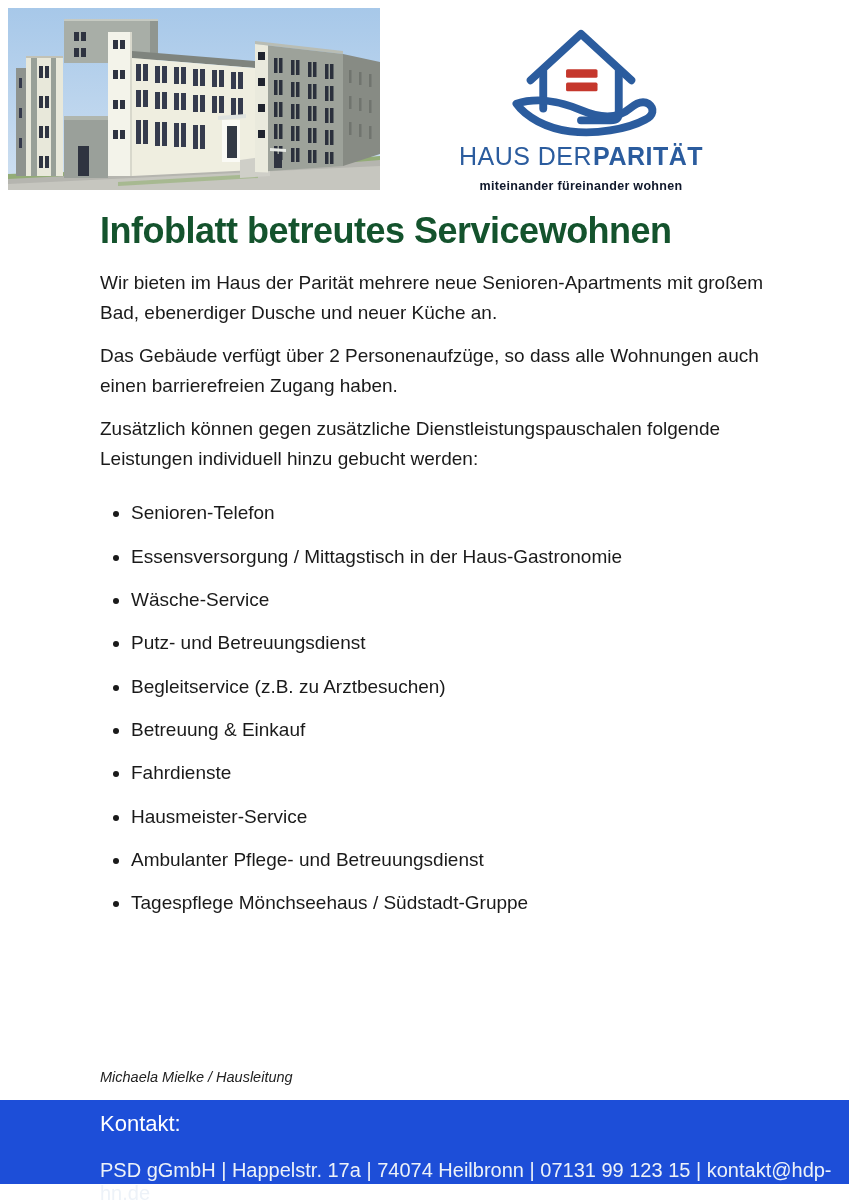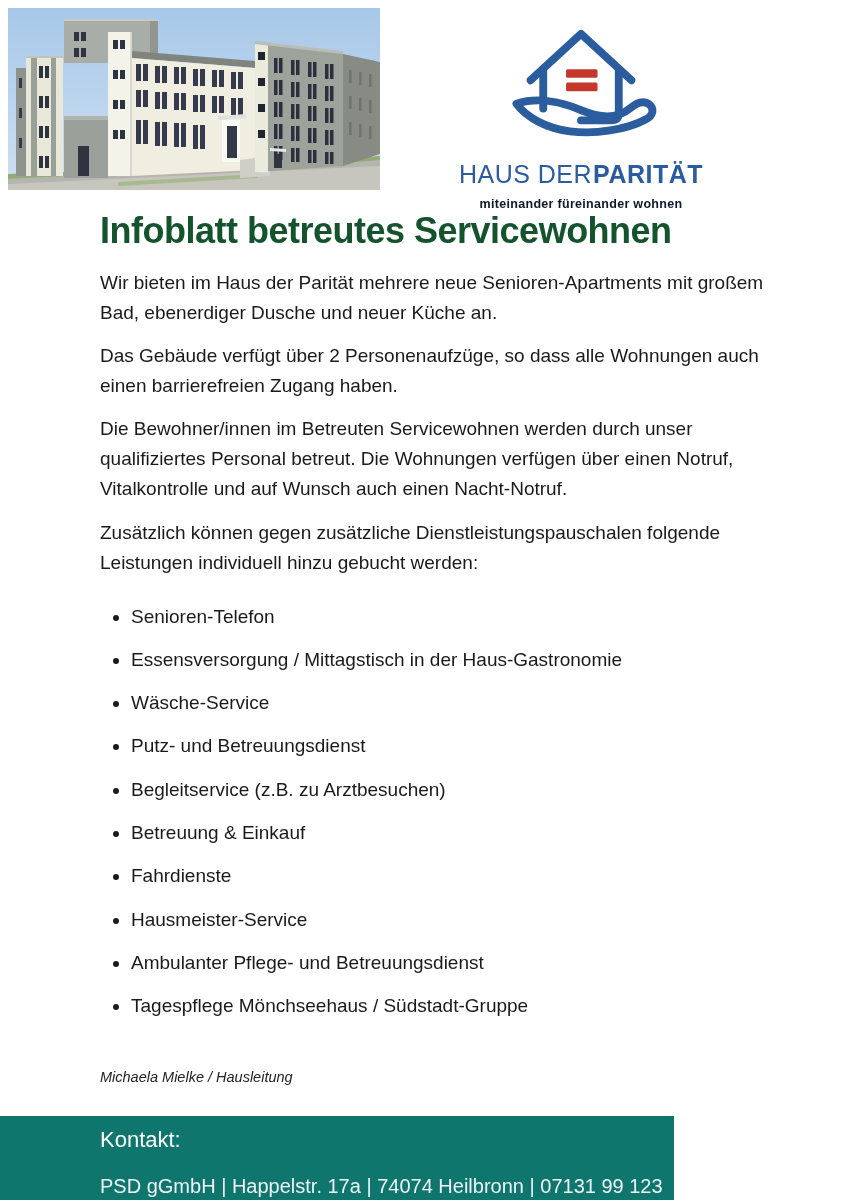--- a/index.html
+++ b/index.html
@@ -11,43 +11,43 @@
   
   .hero{
     position:absolute;left:8px;top:8px;width:372px;height:182px;overflow:hidden;
   }
   .logo{
     position:absolute;left:452px;top:22px;width:258px;text-align:center;
   }
   .logo-icon{display:block;margin:0 auto;}
   .logo-word{
     display:flex;justify-content:center;align-items:flex-end;gap:1px;
-    font-size:25px;color:#2b5c9e;letter-spacing:.5px;margin-top:20px;white-space:nowrap;
+    font-size:25px;color:#2b5c9e;letter-spacing:.5px;margin-top:2px;white-space:nowrap;
   }
   .logo-word .reg{font-weight:500;}
   .logo-word .bold{font-weight:700;}
   .logo-tagline{
     font-size:12.5px;font-weight:bold;color:#0f172a;letter-spacing:.3px;margin-top:8px;
   }
   
   .content{position:absolute;left:100px;top:210px;width:672px;}
   h1.title{
     margin:0 0 17px 0;font-size:36px;line-height:1.15;font-weight:800;
     letter-spacing:-.5px;color:#14532d;
   }
   .content p{margin:0 0 13px 0;font-size:19px;line-height:1.58;}
   ul.services{margin:28px 0 0 0;padding:0 0 0 31px;list-style:disc;}
   ul.services li{margin:0 0 20.5px 0;font-size:19px;line-height:1.2;}
   .signature{
     position:absolute;left:100px;top:1069px;font-size:14.5px;color:#222;font-style:italic;
   }
   
   .footer{
-    position:absolute;left:0;bottom:0;width:674px;height:84px;
-    background:#0f766e;box-sizing:border-box;padding:10px 0 0 100px;color:#fff;
+    position:absolute;left:0;bottom:16px;width:849px;height:84px;
+    background:#1d4ed8;box-sizing:border-box;padding:10px 0 0 100px;color:#fff;
   }
   .footer .heading{font-size:22px;line-height:1.3;font-weight:400;}
   .footer .line{font-size:20px;margin-top:20px;color:#edf2f8;}
 </style>
 </head>
 <body>
 
 <div class="page">
 
   <div class="hero">
@@ -259,21 +259,20 @@
       <span class="reg">HAUS DER</span>
       <span class="bold">PARITÄT</span>
     </div>
     <div class="logo-tagline">miteinander füreinander wohnen</div>
   </div>
 
   <div class="content">
     <h1 class="title">Infoblatt betreutes Servicewohnen</h1>
     <p>Wir bieten im Haus der Parität mehrere neue Senioren-Apartments mit großem Bad, ebenerdiger Dusche und neuer Küche an.</p>
     <p>Das Gebäude verfügt über 2 Personenaufzüge, so dass alle Wohnungen auch einen barrierefreien Zugang haben.</p>
-    <p>Die Bewohner/innen im Betreuten Servicewohnen werden durch unser qualifiziertes Personal betreut. Die Wohnungen verfügen über einen Notruf, Vitalkontrolle und auf Wunsch auch einen Nacht-Notruf.</p>
     <p>Zusätzlich können gegen zusätzliche Dienstleistungspauschalen folgende Leistungen individuell hinzu gebucht werden:</p>
     <ul class="services">
       <li>Senioren-Telefon</li>
       <li>Essensversorgung / Mittagstisch in der Haus-Gastronomie</li>
       <li>Wäsche-Service</li>
       <li>Putz- und Betreuungsdienst</li>
       <li>Begleitservice (z.B. zu Arztbesuchen)</li>
       <li>Betreuung &amp; Einkauf</li>
       <li>Fahrdienste</li>
       <li>Hausmeister-Service</li>

